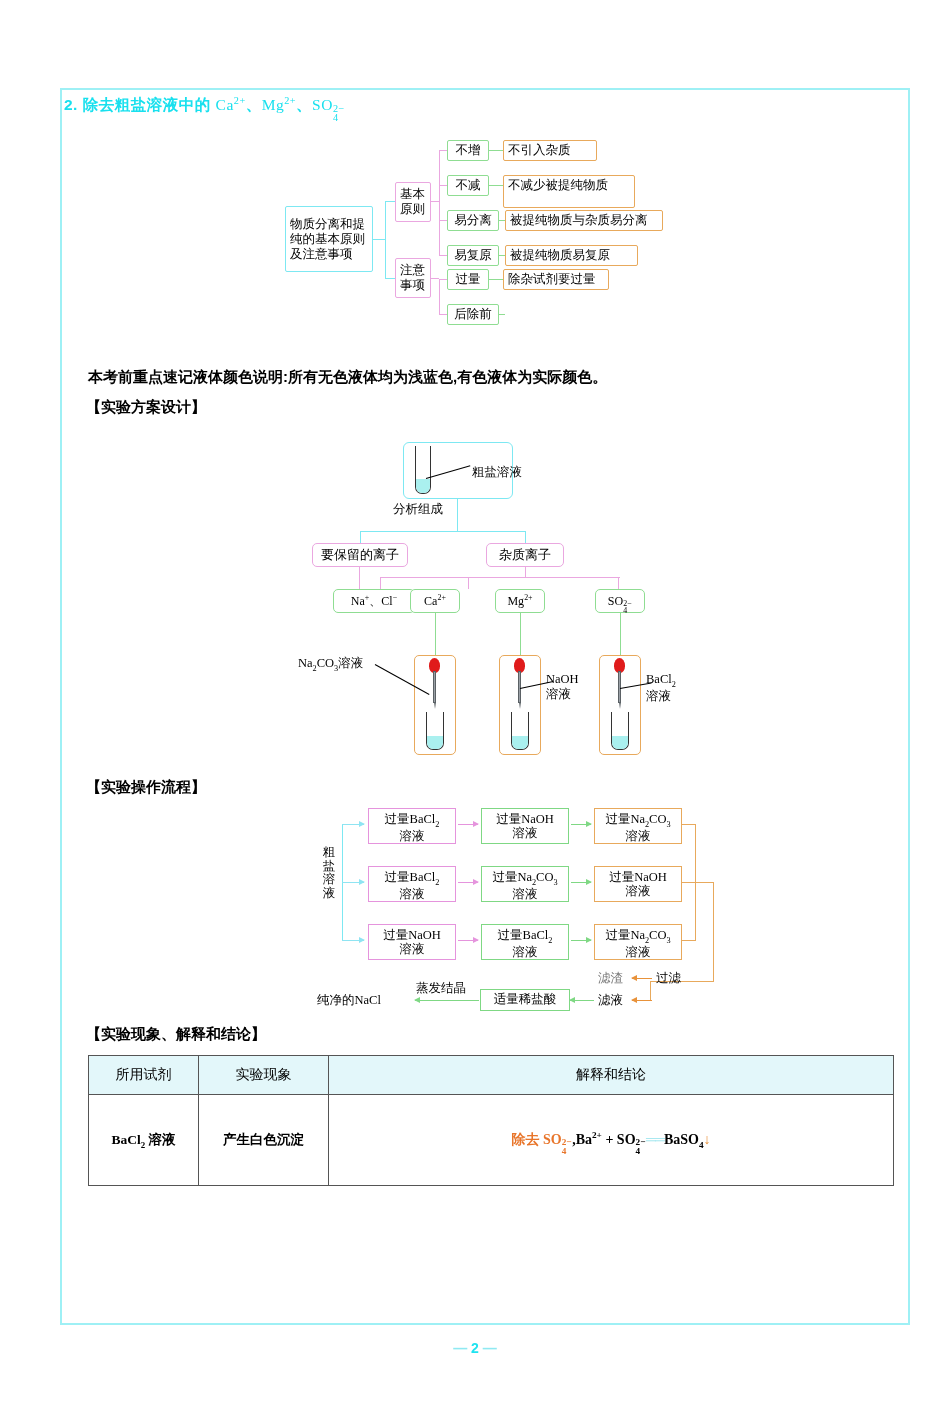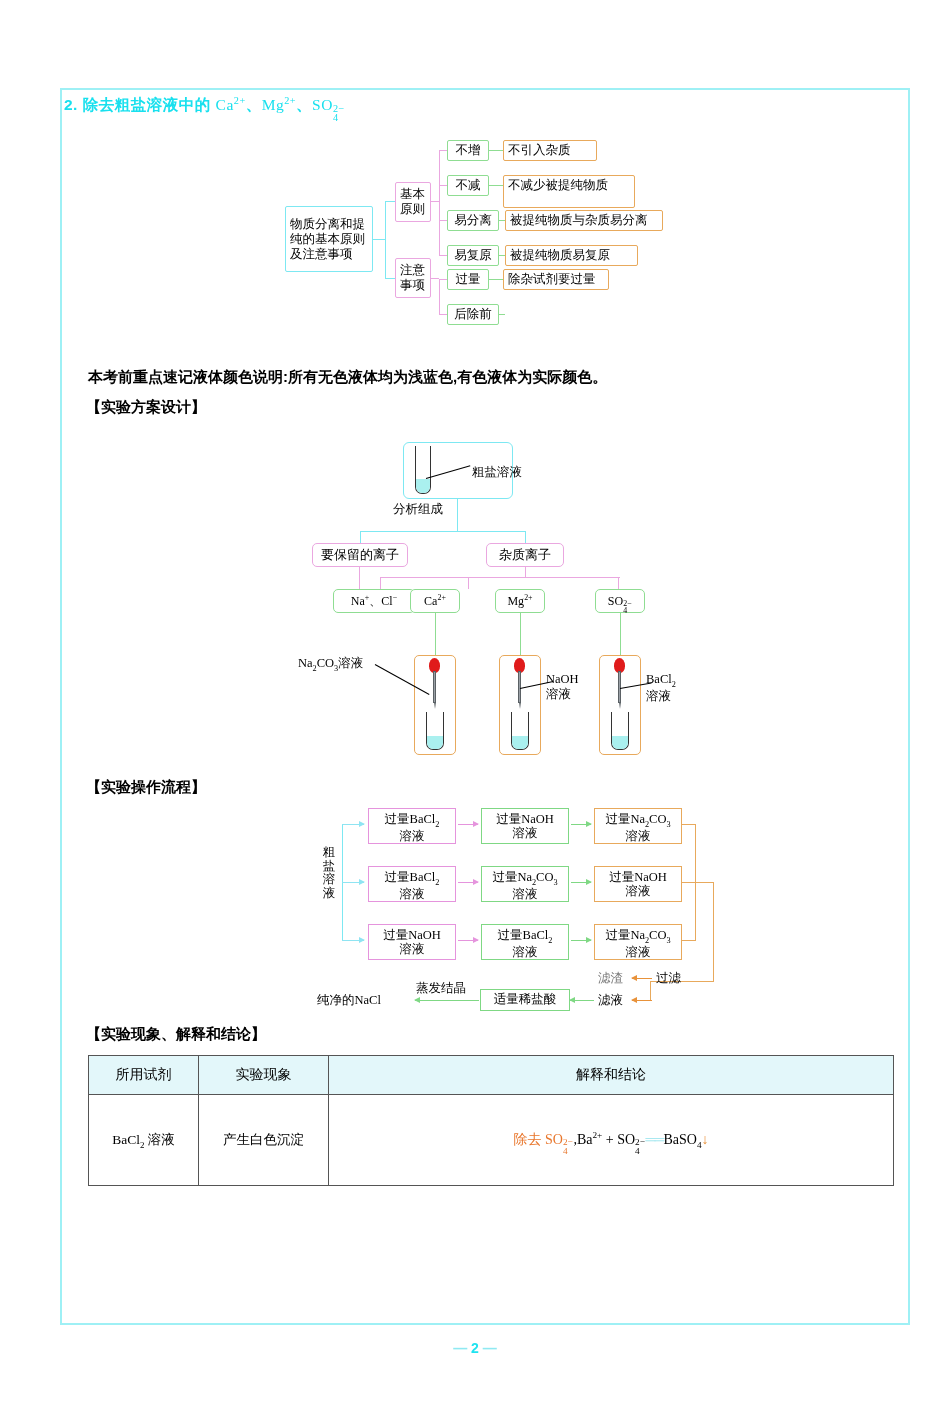--- a/index.html
+++ b/index.html
@@ -165,21 +165,21 @@
   }
   .ftext { position: absolute; font-size: 12.5px; white-space: nowrap; }
 
   
   #rtable {
     position: absolute; left: 88px; top: 1055px; width: 806px;
     border-collapse: collapse;
     font-size: 13.5px;
   }
   #rtable td, #rtable th {
-    border: 1px solid #555; text-align: center; vertical-align: middle;
+    border: 1px solid #555; text-align: center; vertical-align: middle; font-weight: bold;
   }
   #rtable thead th { background: #e3f7fa; font-weight: normal; height: 36px; font-size: 14px; }
   #rtable tbody td { height: 88px; }
   .eq { font-size: 14px; white-space: nowrap; }
   .eq .rm { color: #e8752a; }
   .eq .eqbar { color: #a9e8f0; letter-spacing: -1px; }
   .eq .dn { color: #e8923a; }
 
   .pagenum {
     position: absolute; left: 0; top: 1340px; width: 950px;

